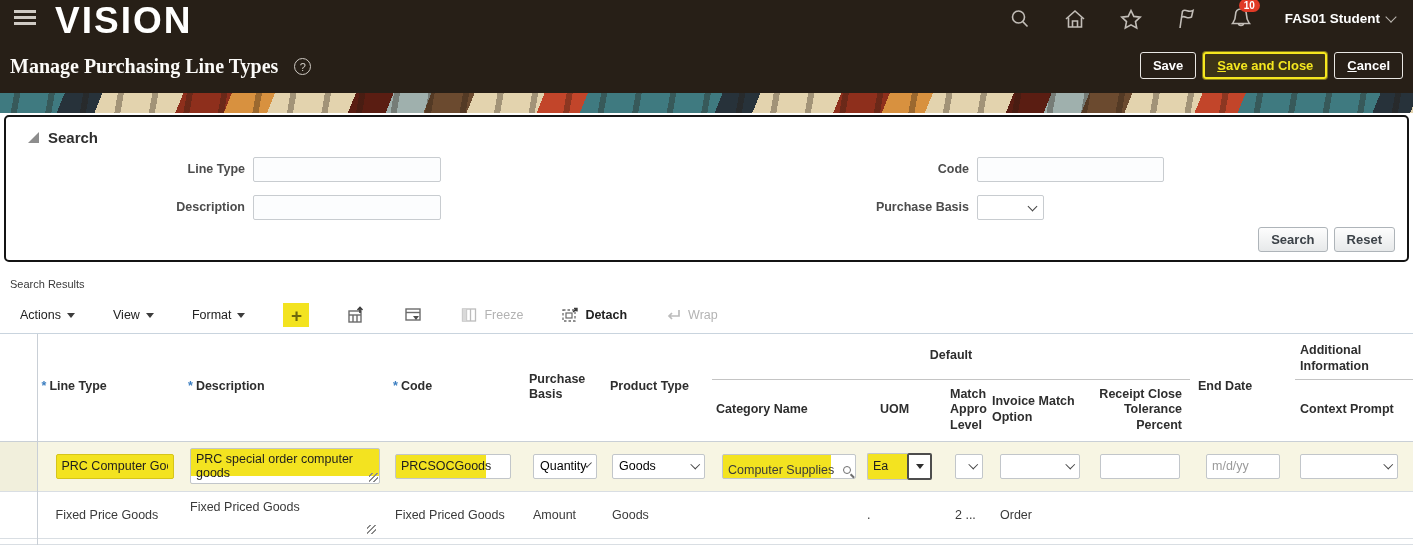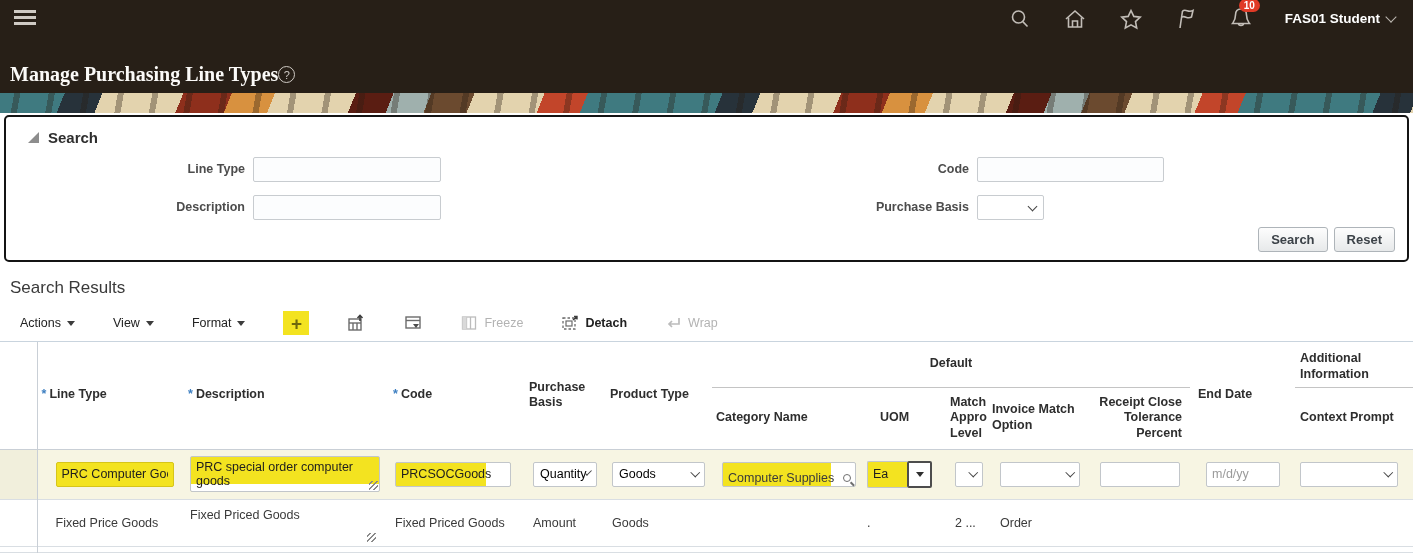--- a/index.html
+++ b/index.html
@@ -14,21 +14,21 @@
     letter-spacing:2px; color:#fff; }
   .hdr-icons { position:absolute; right:18px; top:6px; display:flex; align-items:center; gap:32px; }
   .hdr-icons svg { display:block; }
   .bell-wrap { position:relative; }
   .badge { position:absolute; top:-7px; left:10px; background:#e03a26; color:#fff;
     border-radius:9px; font-size:10px; font-weight:bold; padding:1px 5px; line-height:11px; }
   .user-chip { display:flex; align-items:center; gap:7px; font-weight:bold; font-size:13.5px;
     color:#fff; cursor:pointer; }
   .chev { width:8px; height:8px; border-right:1.6px solid #bdb8b2; border-bottom:1.6px solid #bdb8b2;
     transform:rotate(45deg); margin-top:-4px; }
-  .title-row { position:absolute; left:10px; top:63px; display:flex; align-items:center; gap:0;text-align:center; }
+  .title-row { position:absolute; left:10px; top:55px; display:flex; align-items:center; gap:16px;text-align:center; }
   .page-title { font-family:"Liberation Serif", serif; font-size:20px; font-weight:bold; color:#fbfaf8; }
   .help-circ { width:17px; height:17px; border:1.4px solid #cfcac4; border-radius:50%;
     color:#cfcac4; font-size:11px; display:flex; align-items:center; justify-content:center; cursor:pointer; }
   .hdr-actions { position:absolute; right:10px; top:52px; display:flex; gap:7px; }
   .hbtn { background:transparent; border:1.5px solid #e9e7e4; border-radius:3px; color:#fff;
     font-weight:bold; font-size:13px; padding:4px 12px; cursor:pointer; font-family:inherit; }
   .hbtn u { text-decoration:underline; }
   .hbtn.primary { border:2px solid #f5e71f; color:#f5e71f; background:rgba(245,231,31,0.10);
     box-shadow:0 0 0 1px rgba(245,231,31,0.45); }
 
@@ -58,21 +58,21 @@
   .selbox { height:25px; border:1px solid #c8ccd0; border-radius:2px; background:#fff;
     display:inline-flex; align-items:center; justify-content:space-between; padding:0 7px;
     font-size:12.5px; color:#222; cursor:pointer; }
   .selbox .chevd { width:7px; height:7px; border-right:1.8px solid #444; border-bottom:1.8px solid #444;
     transform:rotate(45deg); margin-top:-3px; margin-left:6px; flex:0 0 auto; }
   .panel-actions { position:absolute; right:12px; bottom:8px; display:flex; gap:6px; }
   .gbtn { background:linear-gradient(#fdfdfd,#e7e9ea); border:1px solid #aeb4b9; border-radius:3px;
     font-family:inherit; font-size:13px; font-weight:bold; color:#3c4248; padding:4px 12px; cursor:pointer; }
 
   
-  .results-title { margin:16px 0 0 10px; font-size:17px; color:#3a3a3a; }
+  .results-title { margin:16px 0 0 10px; font-size:11px; color:#3a3a3a; }
   .toolbar { display:flex; align-items:center; gap:38px; margin:10px 0 0 20px; height:30px; }
   .menu-item { display:flex; align-items:center; gap:6px; font-size:12.5px; color:#222; cursor:pointer; }
   .tri-down { width:0; height:0; border-left:4.5px solid transparent; border-right:4.5px solid transparent;
     border-top:5.5px solid #3c3c3c; }
   .tbi { display:flex; align-items:center; gap:6px; font-size:12.5px; color:#222; cursor:pointer; }
   .tbi.disabled { color:#b3b3b3; cursor:default; }
   .icon-add { width:26px; height:24px; background:#f3e320; display:flex; align-items:center;
     justify-content:center; color:#6e680d; font-size:19px; font-weight:bold; line-height:1; }
   .toolbar-rule { border-bottom:1px solid #c9d4de; margin-top:3px; }
 
@@ -141,20 +141,21 @@
 </style>
 </head>
 <body>
 
 <header class="app-header">
   <div class="hamburger">
       <i></i>
       <i></i>
       <i></i>
     </div>
+  <div class="logo">VISION</div>
 
   <div class="hdr-icons">
     <span>
       <svg width="22" height="22" viewBox="0 0 22 22" class="gico">
           <circle cx="9.5" cy="9" r="6"></circle>
           <line x1="13.8" y1="13.6" x2="18.5" y2="18.5"></line>
         </svg>
     </span>
     <span>
       <svg width="24" height="22" viewBox="0 0 24 22" class="gico">
@@ -185,20 +186,25 @@
       <span>FAS01 Student</span>
       <span class="chev"></span>
     </span>
   </div>
 
   <div class="title-row">
     <span class="page-title">Manage Purchasing Line Types</span>
     <span class="help-circ">?</span>
   </div>
 
+  <div class="hdr-actions">
+    <button class="hbtn">Save</button>
+    <button class="hbtn primary"><u>S</u>ave and Close</button>
+    <button class="hbtn"><u>C</u>ancel</button>
+  </div>
 </header>
 
 <div class="deco-strip"></div>
 
 <section class="search-panel">
   <div class="panel-head">
     <span class="disclosure"></span>
     <span class="panel-title">Search</span>
   </div>
   <div class="form-grid">

